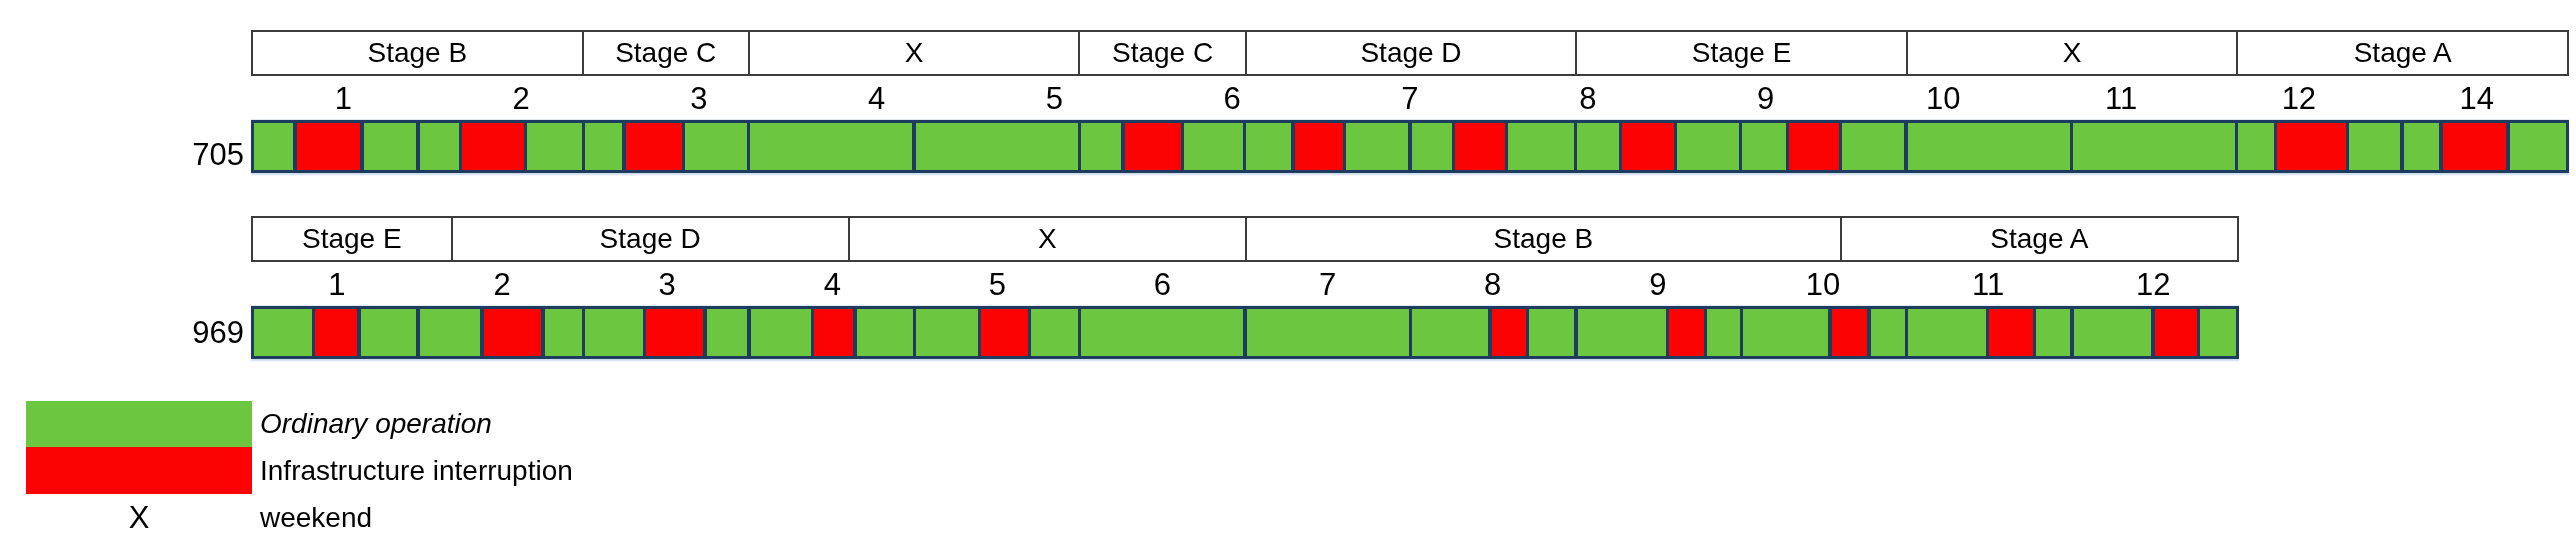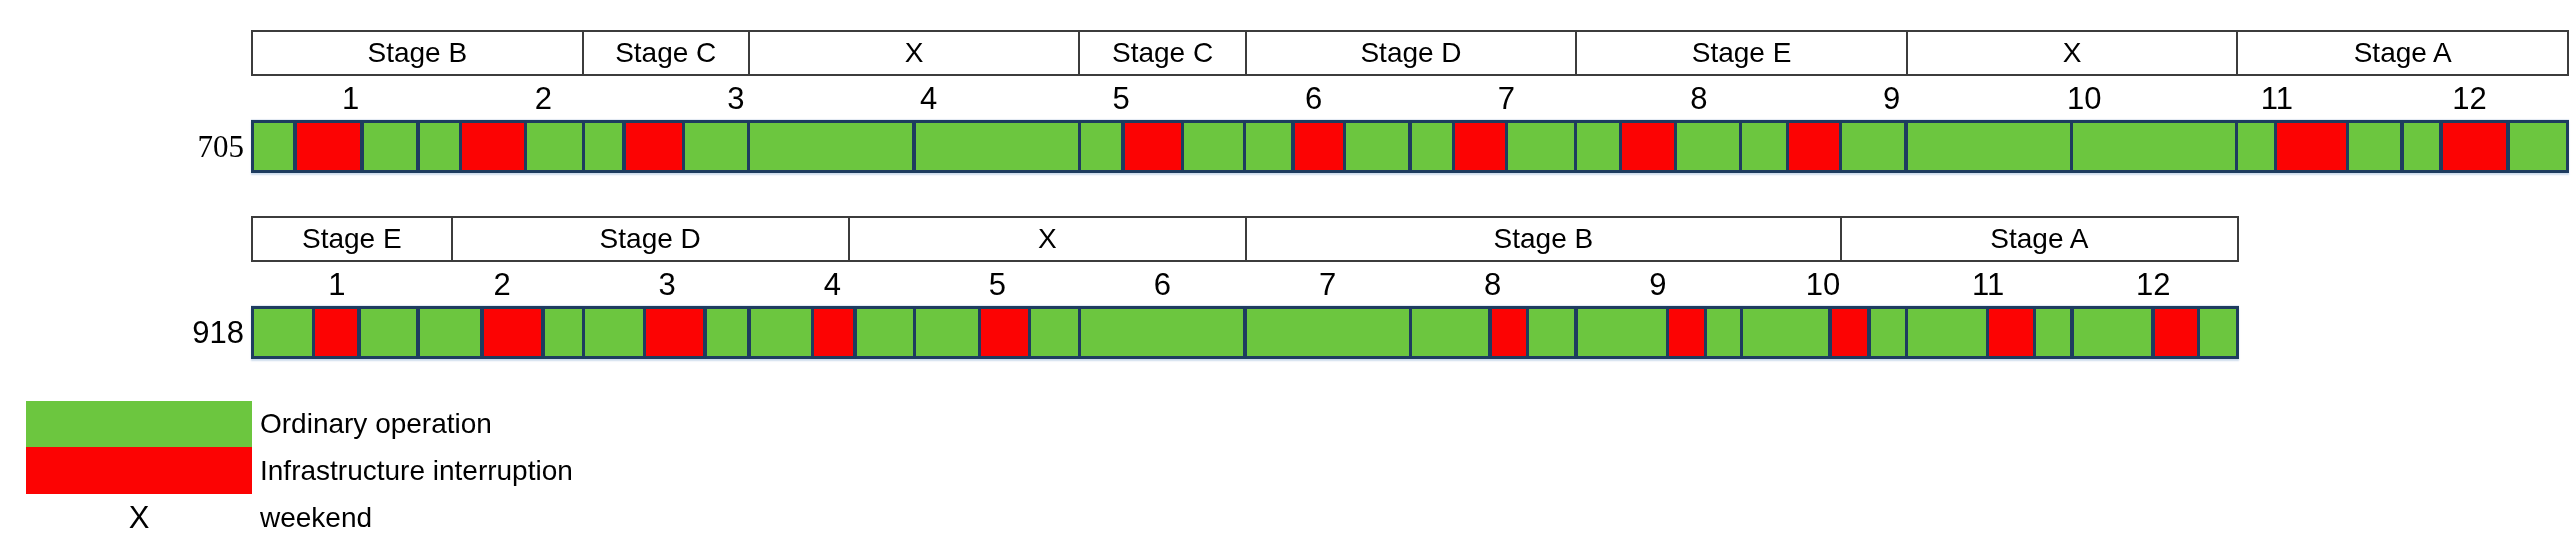--- a/index.html
+++ b/index.html
@@ -25,21 +25,21 @@
 
   .legend-swatch{position:absolute;left:26px;width:226px;}
   .legend-text{position:absolute;left:260px;font-size:28px;white-space:nowrap;}
   .legend-x{position:absolute;left:26px;width:226px;text-align:center;font-size:31px;}
 </style>
 </head>
 <body>
 
 <div class="page">
   <div id="chart-rows">
-      <div class="row-label" style="top: 120px; font-family: Liberation Serif, serif;">705</div>
+      <div class="row-label" style="top: 128px;">705</div>
       <div class="stage-header" style="left: 251px; top: 30px; width: 2318px;">
         <div class="stage-box" style="flex-grow: 2; flex-basis: 0px;">
           <span>Stage B</span>
         </div>
         <div class="stage-box" style="flex-grow: 1; flex-basis: 0px;">
           <span>Stage C</span>
         </div>
         <div class="stage-box" style="flex-grow: 2; flex-basis: 0px;">
           <span>X</span>
         </div>
@@ -65,20 +65,21 @@
         <div class="week-num">3</div>
         <div class="week-num">4</div>
         <div class="week-num">5</div>
         <div class="week-num">6</div>
         <div class="week-num">7</div>
         <div class="week-num">8</div>
         <div class="week-num">9</div>
         <div class="week-num">10</div>
         <div class="week-num">11</div>
         <div class="week-num">12</div>
+        <div class="week-num">14</div>
       </div>
       <div class="bar" style="left: 251px; top: 120px; width: 2318px; height: 53px; background: rgb(30, 60, 95);">
         <div class="week">
           <div class="cell" style="flex-grow: 25; background: rgb(108, 198, 63);"></div>
           <div class="cell" style="flex-grow: 41; background: rgb(252, 3, 3);"></div>
           <div class="cell" style="flex-grow: 34; background: rgb(108, 198, 63);"></div>
         </div>
         <div class="week">
           <div class="cell" style="flex-grow: 25; background: rgb(108, 198, 63);"></div>
           <div class="cell" style="flex-grow: 40; background: rgb(252, 3, 3);"></div>
@@ -130,21 +131,21 @@
           <div class="cell" style="flex-grow: 23; background: rgb(108, 198, 63);"></div>
           <div class="cell" style="flex-grow: 44; background: rgb(252, 3, 3);"></div>
           <div class="cell" style="flex-grow: 33; background: rgb(108, 198, 63);"></div>
         </div>
         <div class="week">
           <div class="cell" style="flex-grow: 23; background: rgb(108, 198, 63);"></div>
           <div class="cell" style="flex-grow: 41; background: rgb(252, 3, 3);"></div>
           <div class="cell" style="flex-grow: 36; background: rgb(108, 198, 63);"></div>
         </div>
       </div>
-      <div class="row-label" style="top: 306px;">918</div>
+      <div class="row-label" style="top: 306px;">969</div>
       <div class="stage-header" style="left: 251px; top: 216px; width: 1988px;">
         <div class="stage-box" style="flex-grow: 1; flex-basis: 0px;">
           <span>Stage E</span>
         </div>
         <div class="stage-box" style="flex-grow: 2; flex-basis: 0px;">
           <span>Stage D</span>
         </div>
         <div class="stage-box" style="flex-grow: 2; flex-basis: 0px;">
           <span>X</span>
         </div>
@@ -227,18 +228,18 @@
           <div class="cell" style="flex-grow: 23; background: rgb(108, 198, 63);"></div>
         </div>
       </div>
     </div>
 
   <div>
     <div class="legend-swatch" style="top: 401px; height: 46px; background: rgb(108, 198, 63);"></div>
     <div class="legend-swatch" style="top: 447px; height: 47px; background: rgb(252, 3, 3);"></div>
     <div class="legend-x" style="top:494px;height:47px;line-height:47px;">X</div>
 
-    <div class="legend-text" style="top:401px;height:46px;line-height:46px;">Ordinary operation</div>
+    <div class="legend-text" style="top:401px;height:46px;line-height:46px;font-style:italic;">Ordinary operation</div>
     <div class="legend-text" style="top:447px;height:47px;line-height:47px;">Infrastructure interruption</div>
     <div class="legend-text" style="top:494px;height:47px;line-height:47px;">weekend</div>
   </div>
 </div>
 
 
 </body></html>

